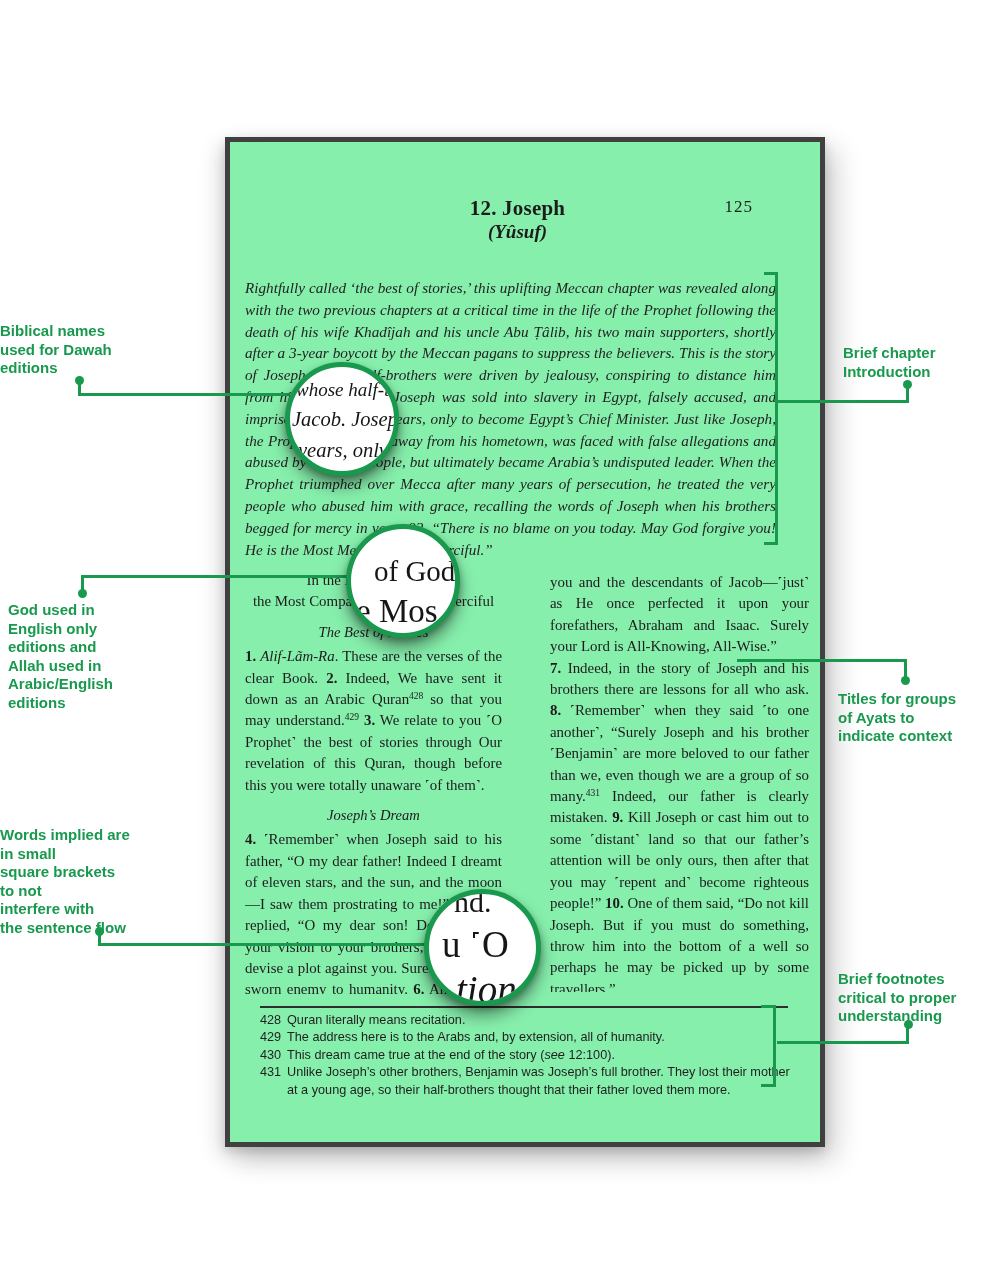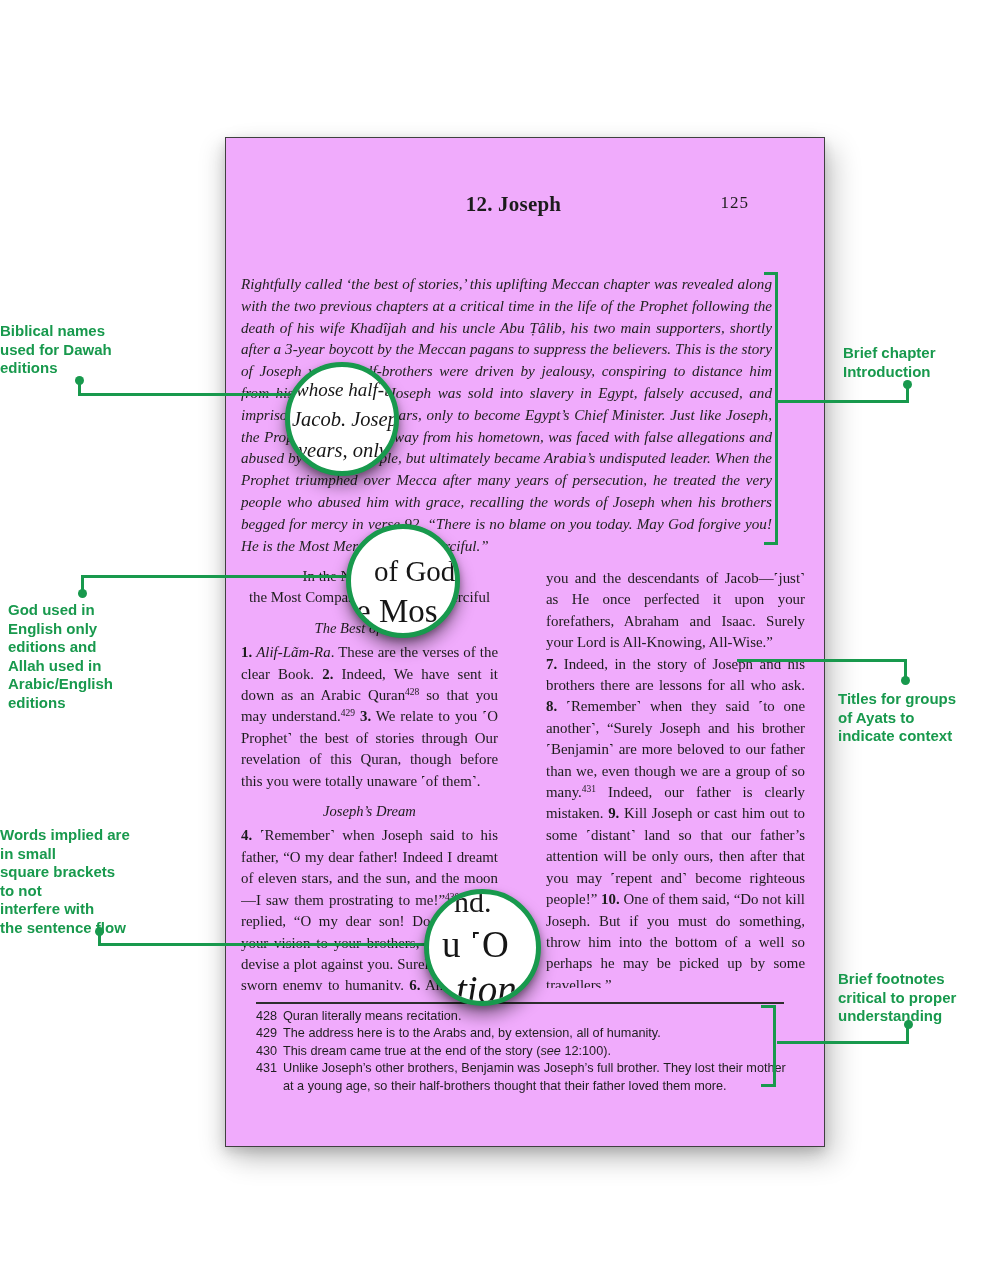--- a/index.html
+++ b/index.html
@@ -3,21 +3,21 @@
 <meta charset="utf-8">
 <style>
   :root{ --green:#18994d; --ink:#1c1c1c; }
   *{ margin:0; padding:0; box-sizing:border-box; }
   html,body{ background:#ffffff; }
   body{ width:989px; height:1280px; position:relative; overflow:hidden;
         font-family:"Liberation Serif","DejaVu Serif",serif; color:var(--ink); }
 
   
   .page{ position:absolute; left:225px; top:137px; width:600px; height:1010px;
-         background:#f0abfc; border:1px solid #404040;
+         background:#86efac; border:5px solid #404040;
          box-shadow:10px 12px 26px rgba(0,0,0,.20), -8px 8px 20px rgba(0,0,0,.10), 0 4px 10px rgba(0,0,0,.12); }
   .content{ position:absolute; left:15px; top:0; width:545px; height:100%; }
 
   .chapter-title{ position:absolute; top:54px; left:0; width:100%; text-align:center;
                   font-size:21px; font-weight:bold; letter-spacing:.2px; }
   .chapter-subtitle{ position:absolute; top:79px; left:0; width:100%; text-align:center;
                      font-size:19px; font-weight:bold; font-style:italic; }
   .page-number{ position:absolute; top:55px; right:37px; font-size:17px; letter-spacing:1px; }
 
   .intro{ position:absolute; top:135px; left:0; width:531px; font-style:italic;
@@ -77,20 +77,21 @@
   #mag-brackets .line:nth-child(1){ top:-9px; left:25px; font-size:30px; }
   #mag-brackets .line:nth-child(2){ top:29px; left:13px; font-size:37px; }
   #mag-brackets .line:nth-child(3){ top:73px; left:27px; font-size:39px;font-style:italic; }
 </style>
 </head>
 <body>
 
 <div class="page">
   <div class="content">
     <div class="chapter-title">12. Joseph</div>
+    <div class="chapter-subtitle">(Yûsuf)</div>
     <div class="page-number">125</div>
 
     <div class="intro">Rightfully called ‘the best of stories,’ this uplifting Meccan chapter was revealed along with the two previous chapters at a critical time in the life of the Prophet following the death of his wife Khadîjah and his uncle Abu Ṭâlib, his two main supporters, shortly after a 3-year boycott by the Meccan pagans to suppress the believers. This is the story of Joseph whose half-brothers were driven by jealousy, conspiring to distance him from his father Jacob. Joseph was sold into slavery in Egypt, falsely accused, and imprisoned for several years, only to become Egypt’s Chief Minister. Just like Joseph, the Prophet had to live away from his hometown, was faced with false allegations and abused by his own people, but ultimately became Arabia’s undisputed leader. When the Prophet triumphed over Mecca after many years of persecution, he treated the very people who abused him with grace, recalling the words of Joseph when his brothers begged for mercy in verse 92, “There is no blame on you today. May God forgive you! He is the Most Merciful of the merciful.”</div>
 
     <div class="col col-left">
       <div class="basmala">In the Name of God—</div>
       <div class="basmala">the Most Compassionate, Most Merciful</div>
       <div class="section-heading">The Best of Stories</div>
       <div class="verse-para"><span class="s-b">1.</span><span> </span><span class="s-i">Alif-Lãm-Ra</span><span>. These are the verses of the clear Book. </span><span class="s-b">2.</span><span> Indeed, We have sent it down as an Arabic Quran</span><span class="s-sup">428</span><span> so that you may understand.</span><span class="s-sup">429</span><span> </span><span class="s-b">3.</span><span> We relate to you ˹O Prophet˺ the best of stories through Our revelation of this Quran, though before this you were totally unaware ˹of them˺.</span></div>
       <div class="section-heading">Joseph’s Dream</div>

